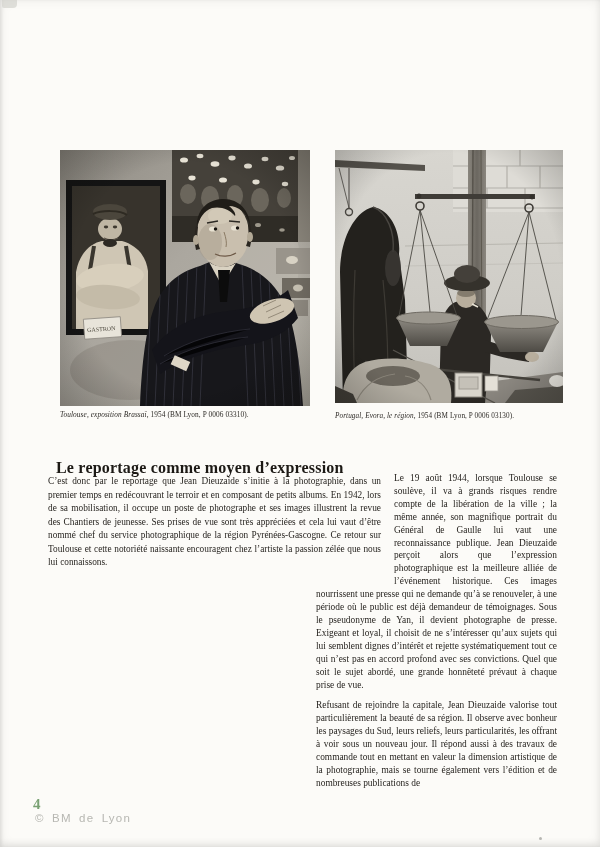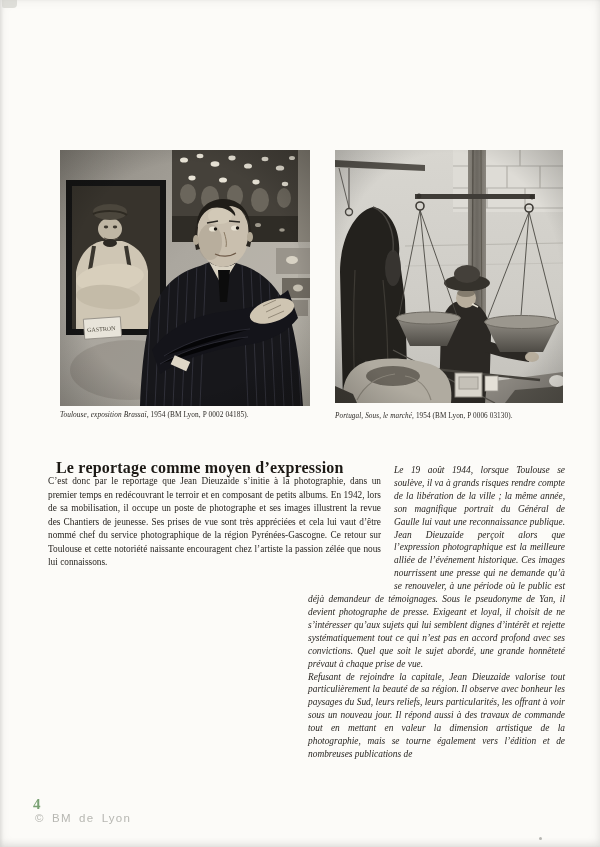--- a/index.html
+++ b/index.html
@@ -29,21 +29,21 @@
     font-size:16px;font-weight:bold;letter-spacing:.2px;color:#1c1915;
   }
   .intro{
     position:absolute;left:40px;top:467px;width:333px;margin:8px;
     font-size:9.3px;line-height:13.5px;text-align:justify;hyphens:auto;
   }
   .col2{
     position:absolute;left:308px;top:464px;width:257px;
     font-size:9.4px;line-height:12.9px;text-align:justify;hyphens:auto;
   }
-  .col2 p{margin:0;font-style:italic;}
+  .col2 p{margin:8px;}
   .float-spacer{float:left;width:86px;height:117px;}
   .page-number{
     position:absolute;left:33px;top:796px;
     font-size:15px;color:#79a173;font-weight:bold;
   }
   .watermark{
     position:absolute;left:26px;top:812px;
     font-family:"Liberation Sans","DejaVu Sans",sans-serif;
     font-size:11.5px;color:#b7b7b2;letter-spacing:1.2px;word-spacing:3px;margin-left:9px;
   }
@@ -310,24 +310,24 @@
         <path d="M 170 253 L 180 240 L 228 236 L 228 253 Z" fill="#57544d"></path>
         <ellipse cx="222" cy="231" rx="8" ry="6" fill="#eceae3"></ellipse>
         <path d="M 0 253 L 0 236 L 18 244 L 22 253 Z" fill="#3f3c36"></path>
       </g>
 
       <rect width="228" height="253" fill="url(#vigR)"></rect>
     </svg>
   </figure>
 
   <div class="caption caption-left">
-    <span class="ital">Toulouse, exposition Brassaï,</span><span> 1954 (BM Lyon, P 0002 04185).</span>
+    <span class="ital">Toulouse, exposition Brassaï,</span><span> 1954 (BM Lyon, P 0006 03310).</span>
   </div>
   <div class="caption caption-right">
-    <span class="ital">Portugal, Sous, le marché,</span><span> 1954 (BM Lyon, P 0006 03130).</span>
+    <span class="ital">Portugal, Evora, le région,</span><span> 1954 (BM Lyon, P 0006 03130).</span>
   </div>
 
   <h2 class="heading">Le reportage comme moyen d’expression</h2>
 
   <p class="intro">C’est donc par le reportage que Jean Dieuzaide s’initie à la photographie, dans un premier temps en redécouvrant le terroir et en composant de petits albums. En 1942, lors de sa mobilisation, il occupe un poste de photographe et ses images illustrent la revue des Chantiers de jeunesse. Ses prises de vue sont très appréciées et cela lui vaut d’être nommé chef du service photographique de la région Pyrénées-Gascogne. Ce retour sur Toulouse et cette notoriété naissante encouragent chez l’artiste la passion zélée que nous lui connaissons.</p>
 
   <div class="col2">
     <div class="float-spacer"></div>
     <p>Le 19 août 1944, lorsque Toulouse se soulève, il va à grands risques rendre compte de la libération de la ville ; la même année, son magnifique portrait du Général de Gaulle lui vaut une reconnaissance publique. Jean Dieuzaide perçoit alors que l’expression photographique est la meilleure alliée de l’événement historique. Ces images nourrissent une presse qui ne demande qu’à se renouveler, à une période où le public est déjà demandeur de témoignages. Sous le pseudonyme de Yan, il devient photographe de presse. Exigeant et loyal, il choisit de ne s’intéresser qu’aux sujets qui lui semblent dignes d’intérêt et rejette systématiquement tout ce qui n’est pas en accord profond avec ses convictions. Quel que soit le sujet abordé, une grande honnêteté prévaut à chaque prise de vue.</p>
     <p>Refusant de rejoindre la capitale, Jean Dieuzaide valorise tout particulièrement la beauté de sa région. Il observe avec bonheur les paysages du Sud, leurs reliefs, leurs particularités, les offrant à voir sous un nouveau jour. Il répond aussi à des travaux de commande tout en mettant en valeur la dimension artistique de la photographie, mais se tourne également vers l’édition et de nombreuses publications de</p>

